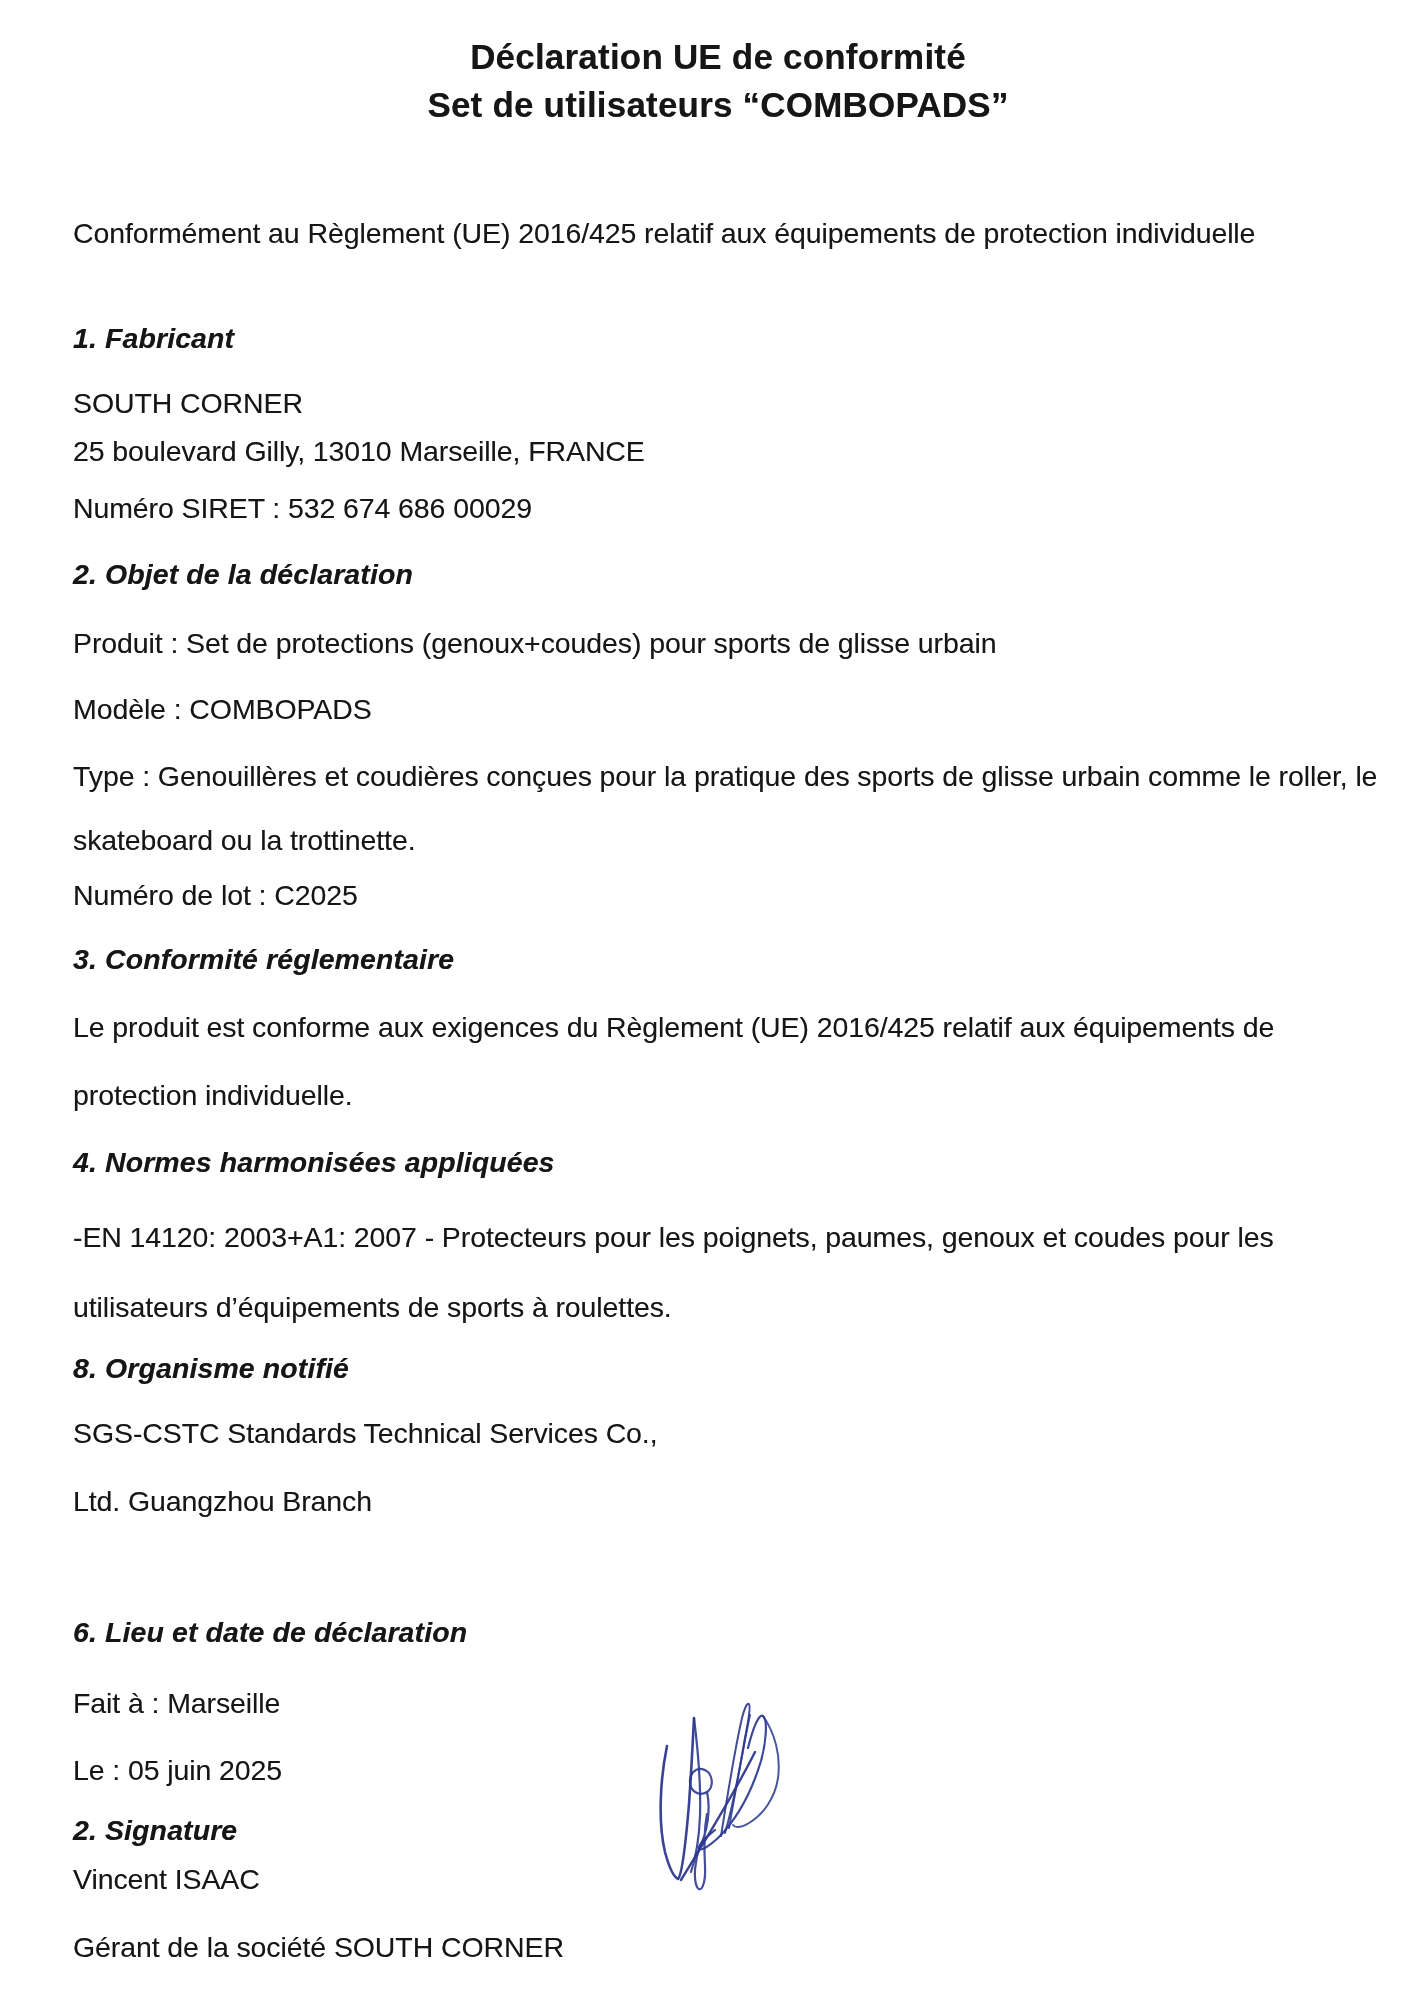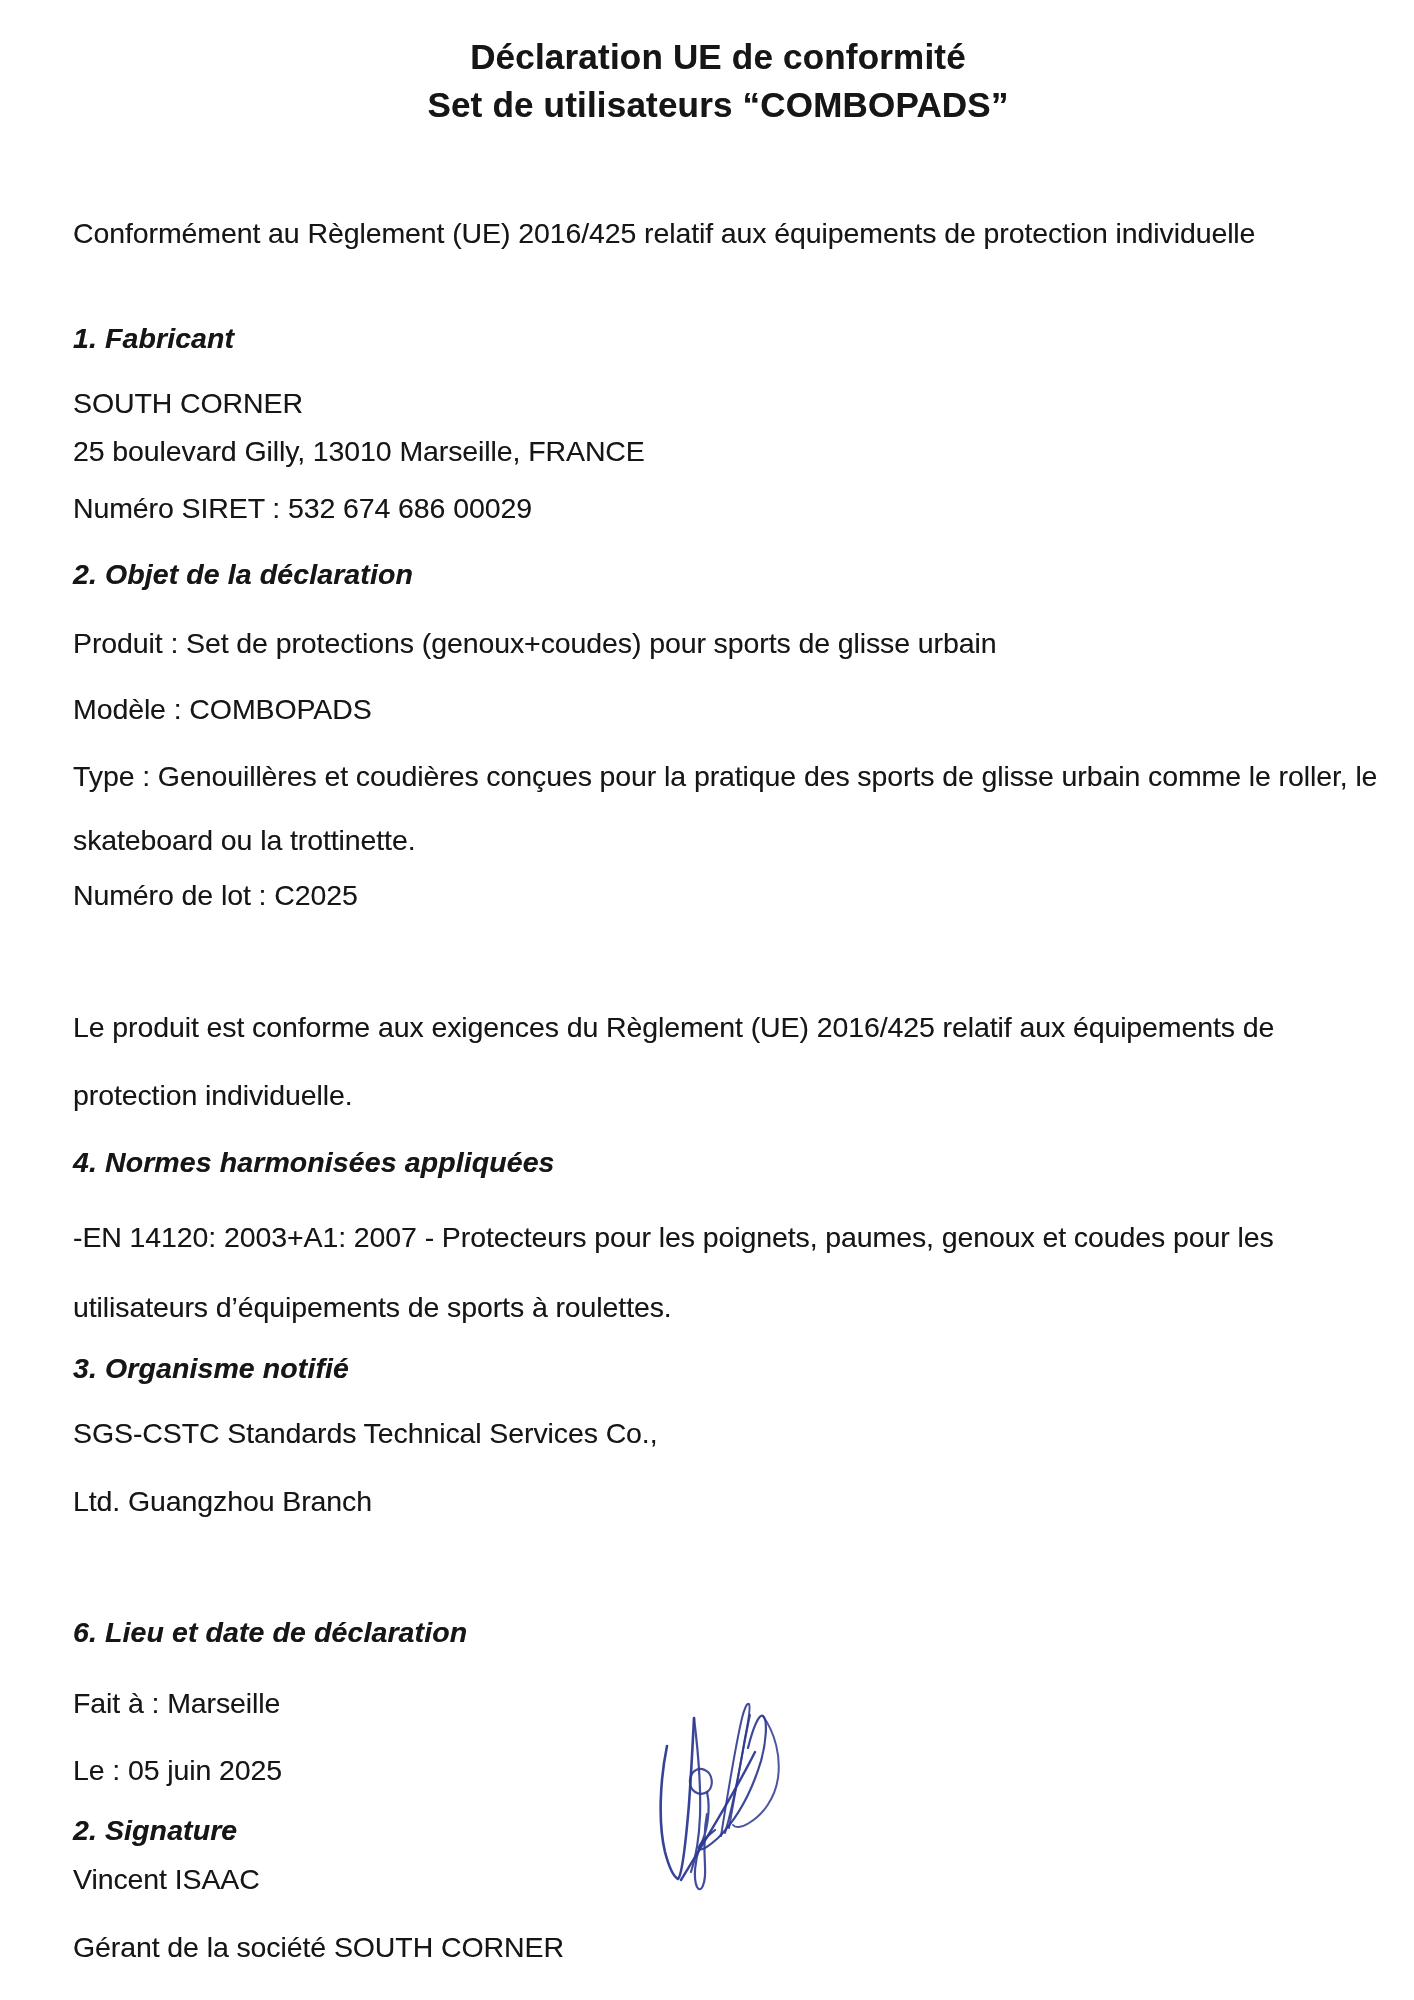--- a/index.html
+++ b/index.html
@@ -72,28 +72,29 @@
   <div class="line" style="top:391px">25 boulevard Gilly, 13010 Marseille, FRANCE</div>
   <div class="line" style="top:448px">Numéro SIRET : 532 674 686 00029</div>
 
   <div class="line heading" style="top:514px">2. Objet de la déclaration</div>
   <div class="line" style="top:583px">Produit : Set de protections (genoux+coudes) pour sports de glisse urbain</div>
   <div class="line" style="top:649px">Modèle : COMBOPADS</div>
   <div class="line" style="top:716px">Type : Genouillères et coudières conçues pour la pratique des sports de glisse urbain comme le roller, le</div>
   <div class="line" style="top:780px">skateboard ou la trottinette.</div>
   <div class="line" style="top:835px">Numéro de lot : C2025</div>
 
+  <div class="line heading" style="top:899px">3. Conformité réglementaire</div>
   <div class="line" style="top:967px">Le produit est conforme aux exigences du Règlement (UE) 2016/425 relatif aux équipements de</div>
   <div class="line" style="top:1035px">protection individuelle.</div>
 
   <div class="line heading" style="top:1102px">4. Normes harmonisées appliquées</div>
   <div class="line" style="top:1177px">-EN 14120: 2003+A1: 2007 - Protecteurs pour les poignets, paumes, genoux et coudes pour les</div>
   <div class="line" style="top:1247px">utilisateurs d’équipements de sports à roulettes.</div>
 
-  <div class="line heading" style="top:1308px">3. Organisme notifié</div>
+  <div class="line heading" style="top:1308px">8. Organisme notifié</div>
   <div class="line" style="top:1373px">SGS-CSTC Standards Technical Services Co.,</div>
   <div class="line" style="top:1441px">Ltd. Guangzhou Branch</div>
 
   <div class="line heading" style="top:1572px">6. Lieu et date de déclaration</div>
   <div class="line" style="top:1643px">Fait à : Marseille</div>
   <div class="line" style="top:1710px">Le : 05 juin 2025</div>
 
   <div class="line heading" style="top:1770px">2. Signature</div>
   <div class="line" style="top:1819px">Vincent ISAAC</div>
   <div class="line" style="top:1887px">Gérant de la société SOUTH CORNER</div>

